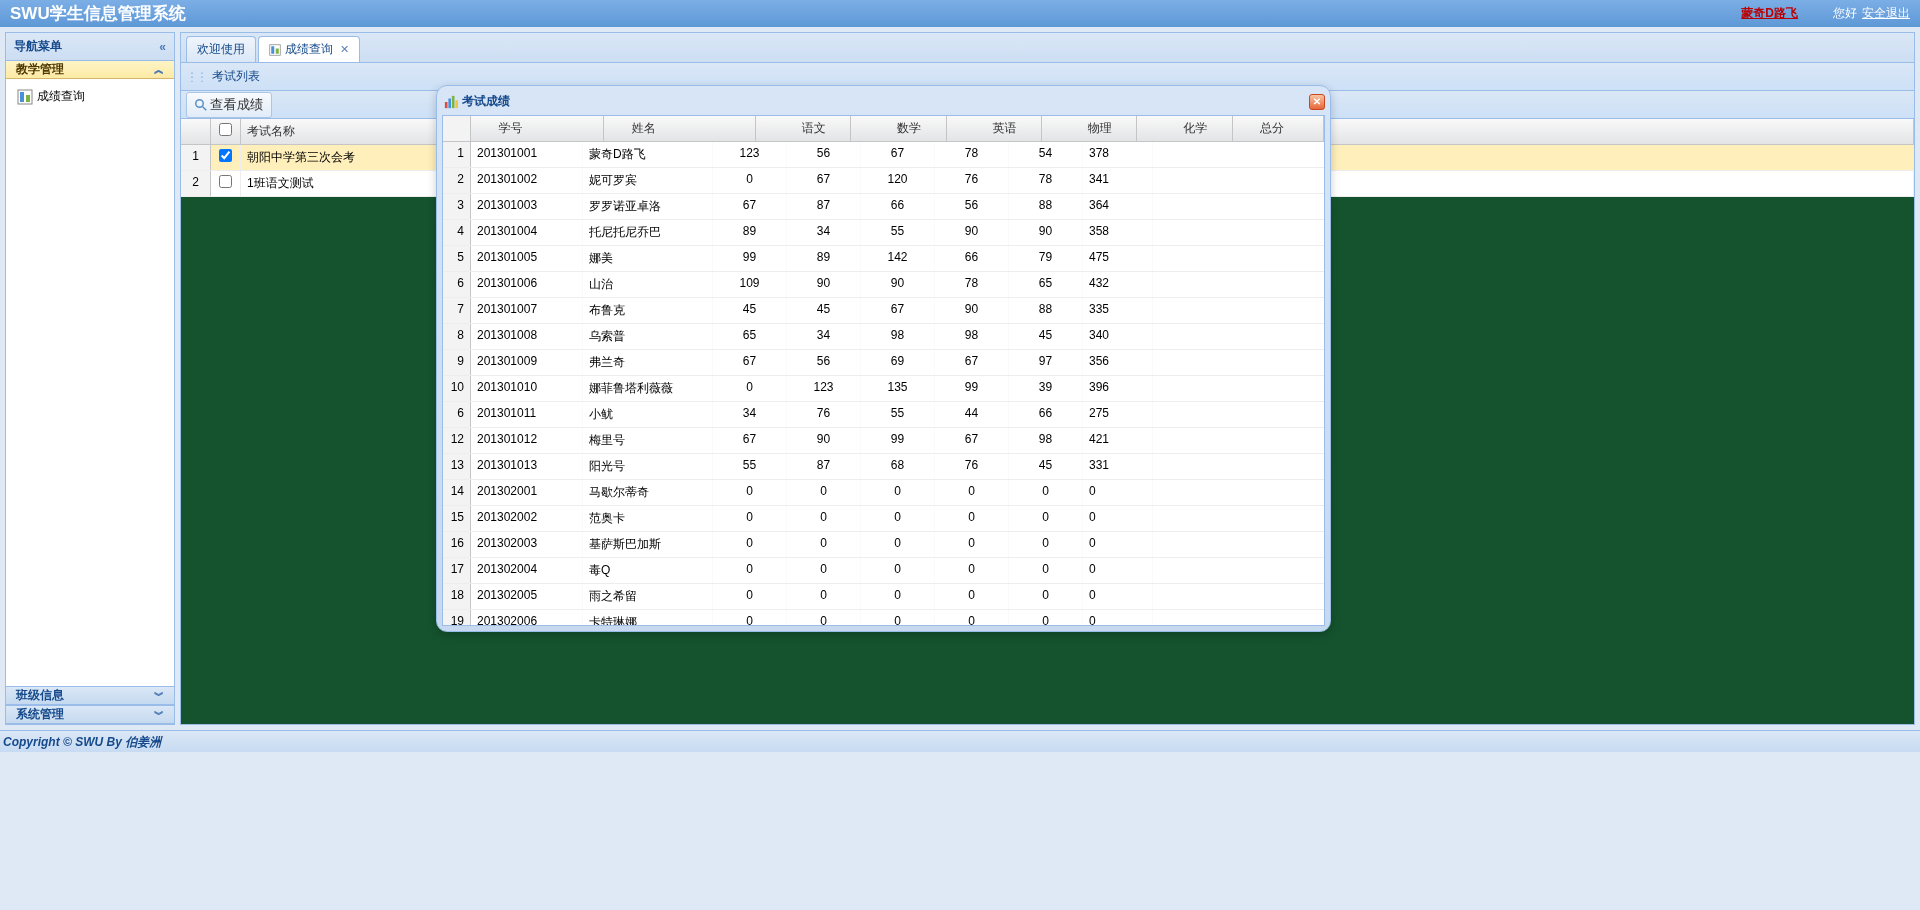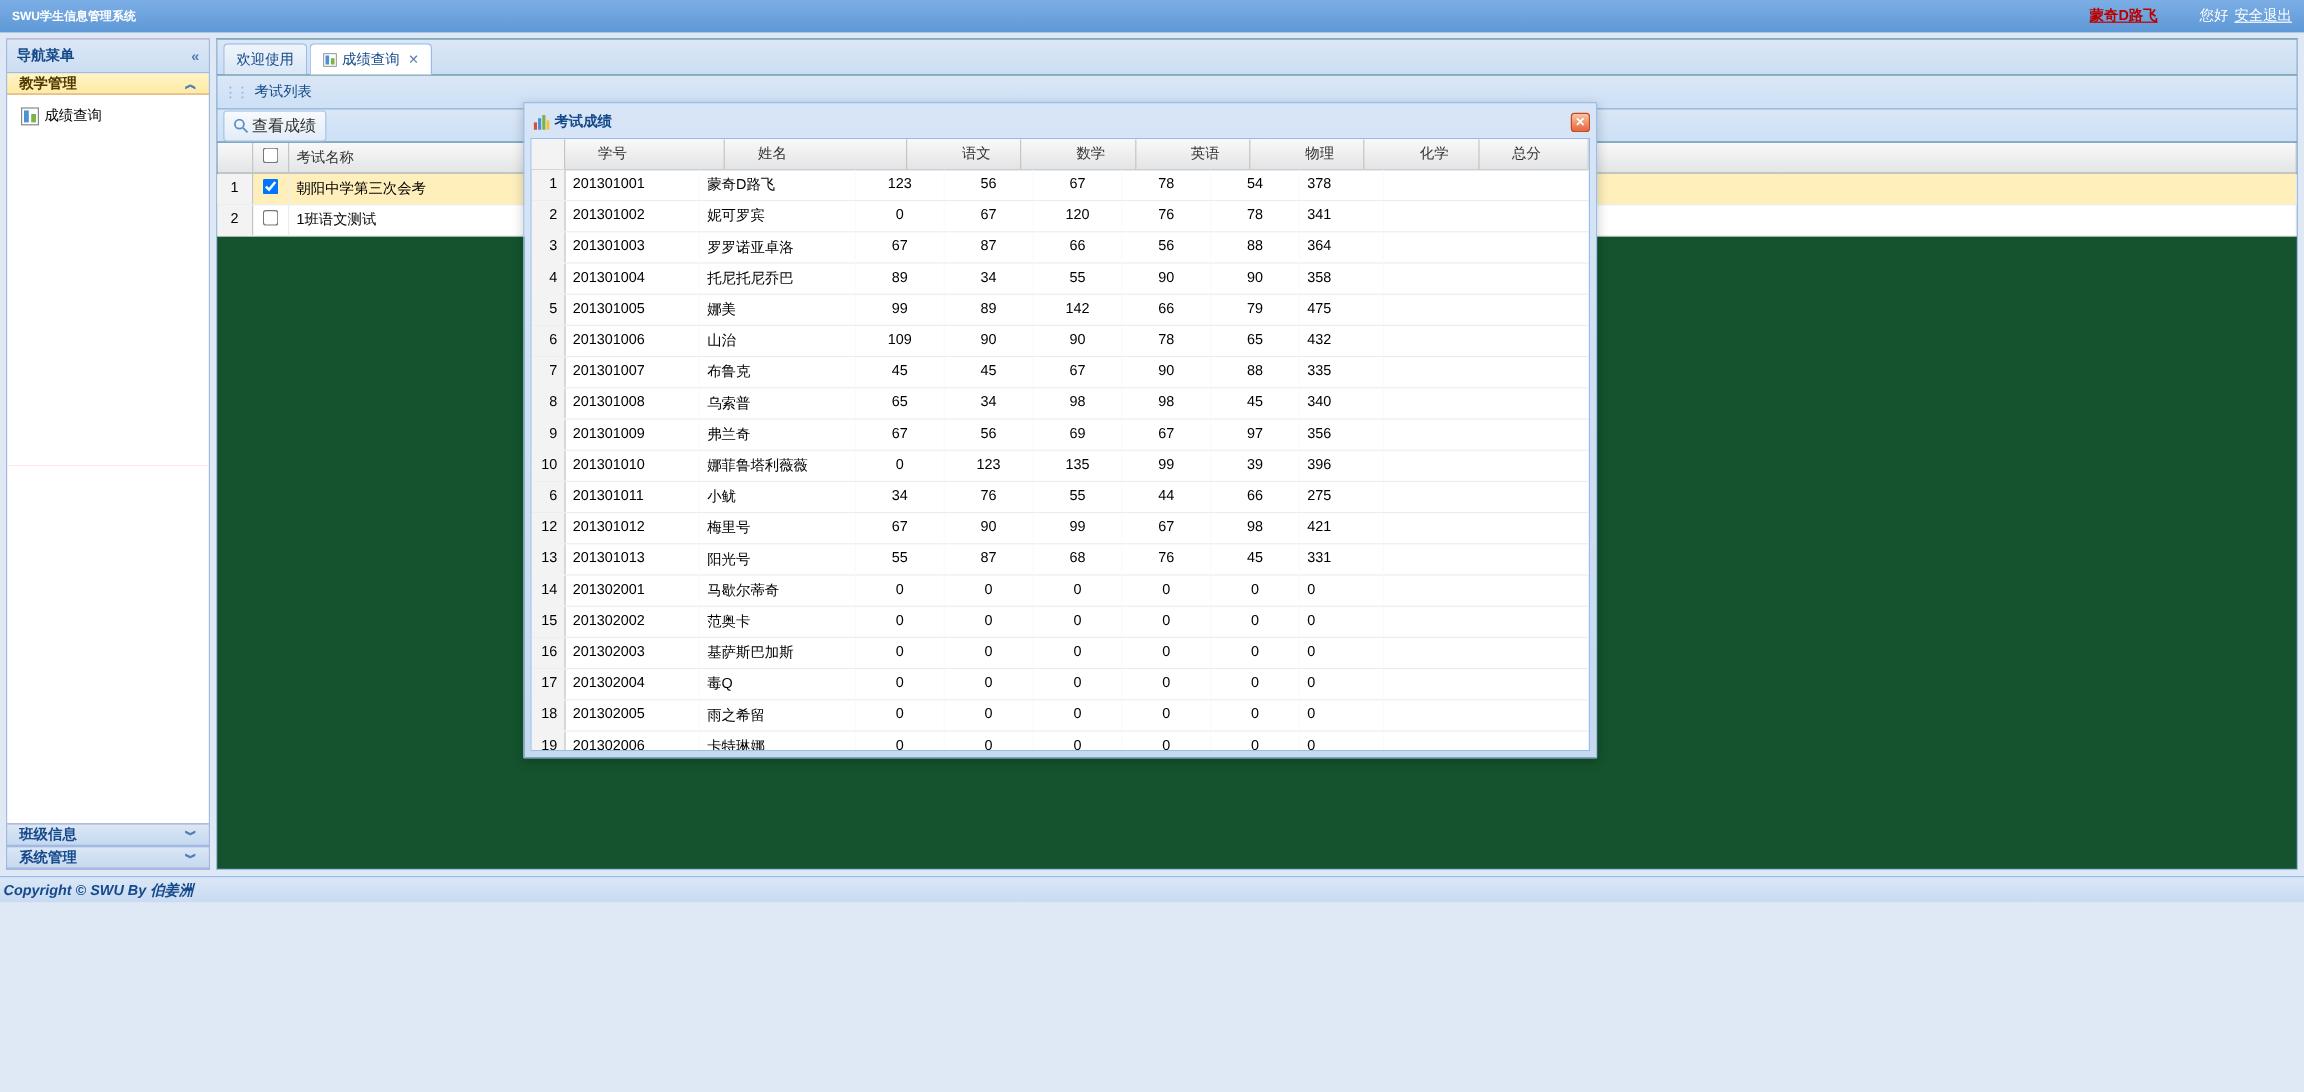--- a/index.html
+++ b/index.html
@@ -1,27 +1,27 @@
 <!DOCTYPE html>
 <html><head>
 <meta charset="utf-8">
 <style>
 * { box-sizing: border-box; margin: 0; padding: 0; }
 body { font-family: tahoma, arial, verdana, sans-serif; font-size: 12px; background: #dfe9f6; color: #000; overflow: hidden; }
 
 .header { height: 27px; background: linear-gradient(#7caee6, #5d98d6); color: #fff; padding: 4px 10px; display: flex; justify-content: space-between; align-items: center; }
-.header-title { font-size: 10px; font-weight: bold; }
+.header-title { font-size: 17px; font-weight: bold; }
 .header-right { display: flex; align-items: center; gap: 5px; font-size: 12px; }
 .header-user { color: #b00; font-weight: bold; text-decoration: underline; }
 .header-greeting { color: #fff; margin-left: 30px; }
 .header-logout { color: #fff; text-decoration: underline; cursor: pointer; }
 
 .main { display: flex; height: 703px; padding: 5px; gap: 5px; }
 
-.sidebar { width: 170px; background: #fca5a5; border: 1px solid #99bce8; display: flex; flex-direction: column; }
+.sidebar { width: 170px; background: #15803d; border: 1px solid #99bce8; display: flex; flex-direction: column; }
 .sidebar-title { background: linear-gradient(#dae7f6, #cddef3); border-bottom: 1px solid #99bce8; padding: 5px 8px; font-weight: bold; color: #15498b; display: flex; justify-content: space-between; align-items: center; }
 .collapse-icon { color: #4c7ab6; cursor: pointer; }
 
 .accordion { flex: 1; display: flex; flex-direction: column; }
 .accordion-item-header { background: linear-gradient(#fef4c6, #fdeaa4); border-bottom: 1px solid #d4b76b; padding: 0 10px; font-weight: bold; color: #4f3900; display: flex; justify-content: space-between; align-items: center; cursor: pointer; }
 .accordion-item-header.collapsed { background: linear-gradient(#dae7f6, #c5d9ef); color: #15498b; border-top: 1px solid #99bce8; border-bottom: 1px solid #99bce8; }
 .accordion-content { background: #fff; padding: 5px; flex: 1; }
 .tree-node { padding: 4px 6px; cursor: pointer; display: flex; align-items: center; gap: 4px; color: #000; }
 .tree-icon { width: 16px; height: 16px; display: inline-block; }
 .accordion-spacer { flex: 1; background: #fff; }
@@ -47,21 +47,21 @@
 .col-num { width: 30px; text-align: center; }
 .col-chk { width: 30px; text-align: center; }
 .col-name { flex: 1; }
 .grid-body { background: #fff; }
 .grid-row { display: flex; border-bottom: 1px solid #ededed; cursor: pointer; }
 .grid-row.selected { background: #ffefbb; }
 .grid-cell { padding: 4px 6px; border-right: 1px solid #ededed; }
 .grid-cell.col-num { background: #f3f3f3; border-right: 1px solid #c5c5c5; }
 
 .modal-overlay { position: absolute; top: 52px; left: 255px; width: 895px; height: 547px; }
-.modal { background: linear-gradient(#d7e5f7, #c6d9ef); border: 1px solid #99bce8; border-radius: 1px; padding: 5px; box-shadow: 0 3px 10px rgba(0,0,0,0.2); height: 100%; display: flex; flex-direction: column; }
+.modal { background: linear-gradient(#d7e5f7, #c6d9ef); border: 1px solid #99bce8; border-radius: 11px; padding: 5px; box-shadow: 0 3px 10px rgba(0,0,0,0.2); height: 100%; display: flex; flex-direction: column; }
 .modal-header { display: flex; justify-content: space-between; align-items: center; padding: 2px 0 5px 2px; color: #15498b; font-weight: bold; }
 .modal-title { display: flex; align-items: center; gap: 4px; }
 .bar-icon { width: 14px; height: 14px; }
 .modal-close { width: 16px; height: 16px; background: linear-gradient(#f9c5a2, #e7653a); border: 1px solid #c64820; border-radius: 3px; color: #fff; display: flex; align-items: center; justify-content: center; cursor: pointer; font-size: 10px; font-weight: bold; }
 .modal-body { flex: 1; background: #fff; border: 1px solid #99bce8; overflow: hidden; display: flex; flex-direction: column; }
 
 .score-header { display: flex; background: linear-gradient(#f9f9f9, #e3e4e6); border-bottom: 1px solid #c5c5c5; justify-content: space-between; }
 .score-header .sc { border-right: 1px solid #c5c5c5; padding: 4px 6px; color: #333; }
 .score-body { flex: 1; overflow-y: scroll; }
 .score-row { display: flex; border-bottom: 1px solid #ededed; }

